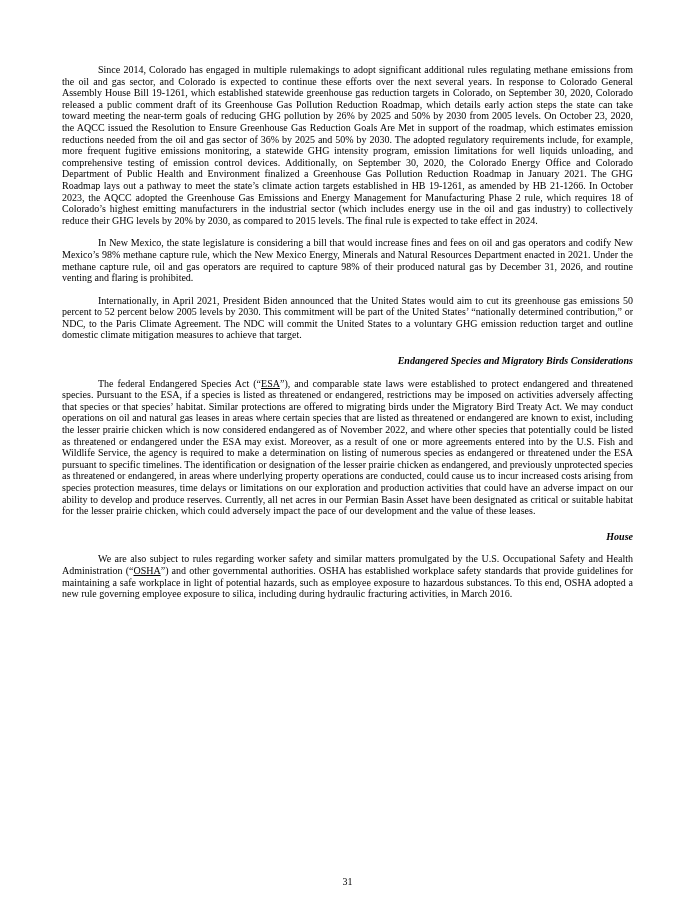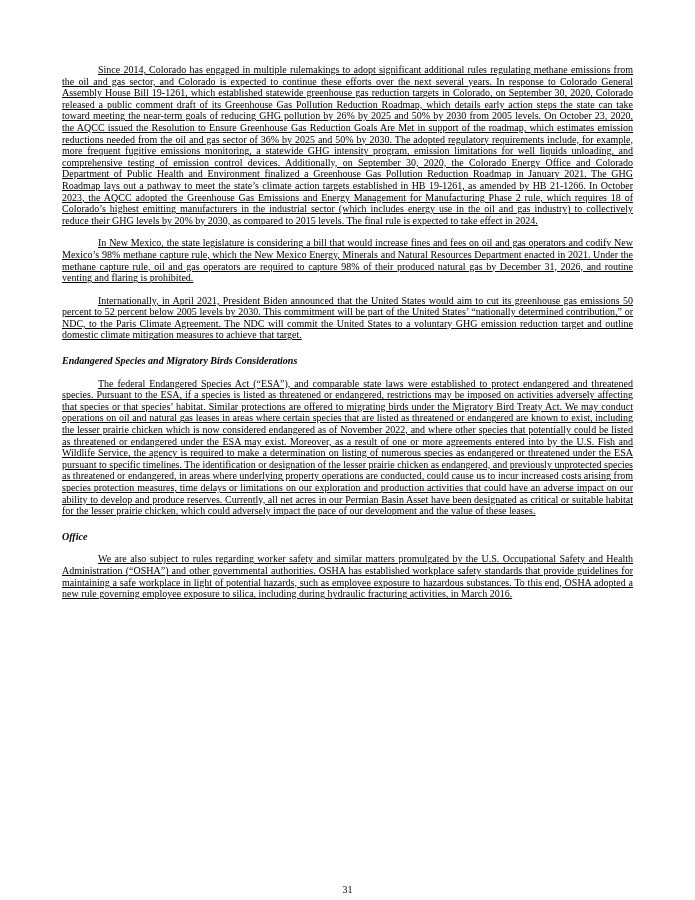--- a/index.html
+++ b/index.html
@@ -17,46 +17,45 @@
     font-family: "Liberation Serif", serif;
     font-size: 10px;
     line-height: 1.16;
     color: #000000;
     overflow: hidden;
   }
   .para {
     margin: 0 0 11px 0;
     text-align: justify;
     text-indent: 36px;
-    text-decoration: underline;
   }
   .heading {
     margin: 14px 0 11px 0;
     font-size: 10px;
     font-weight: bold;
     font-style: italic;
-    text-align: left;
+    text-align: right;
   }
   .footer {
     position: absolute;
     left: 0;
     right: 0;
-    bottom: 4px;
+    bottom: 12px;
     text-align: center;
     font-size: 10px;
   }
   u { text-decoration: underline; }
 </style>
 </head>
 <body>
 
 <div class="page">
   <div class="body">
     <p class="para">Since 2014, Colorado has engaged in multiple rulemakings to adopt significant additional rules regulating methane emissions from the oil and gas sector, and Colorado is expected to continue these efforts over the next several years. In response to Colorado General Assembly House Bill 19-1261, which established statewide greenhouse gas reduction targets in Colorado, on September 30, 2020, Colorado released a public comment draft of its Greenhouse Gas Pollution Reduction Roadmap, which details early action steps the state can take toward meeting the near-term goals of reducing GHG pollution by 26% by 2025 and 50% by 2030 from 2005 levels. On October 23, 2020, the AQCC issued the Resolution to Ensure Greenhouse Gas Reduction Goals Are Met in support of the roadmap, which estimates emission reductions needed from the oil and gas sector of 36% by 2025 and 50% by 2030. The adopted regulatory requirements include, for example, more frequent fugitive emissions monitoring, a statewide GHG intensity program, emission limitations for well liquids unloading, and comprehensive testing of emission control devices. Additionally, on September 30, 2020, the Colorado Energy Office and Colorado Department of Public Health and Environment finalized a Greenhouse Gas Pollution Reduction Roadmap in January 2021. The GHG Roadmap lays out a pathway to meet the state’s climate action targets established in HB 19-1261, as amended by HB 21-1266. In October 2023, the AQCC adopted the Greenhouse Gas Emissions and Energy Management for Manufacturing Phase 2 rule, which requires 18 of Colorado’s highest emitting manufacturers in the industrial sector (which includes energy use in the oil and gas industry) to collectively reduce their GHG levels by 20% by 2030, as compared to 2015 levels. The final rule is expected to take effect in 2024.</p>
     <p class="para">In New Mexico, the state legislature is considering a bill that would increase fines and fees on oil and gas operators and codify New Mexico’s 98% methane capture rule, which the New Mexico Energy, Minerals and Natural Resources Department enacted in 2021. Under the methane capture rule, oil and gas operators are required to capture 98% of their produced natural gas by December 31, 2026, and routine venting and flaring is prohibited.</p>
     <p class="para">Internationally, in April 2021, President Biden announced that the United States would aim to cut its greenhouse gas emissions 50 percent to 52 percent below 2005 levels by 2030. This commitment will be part of the United States’ “nationally determined contribution,” or NDC, to the Paris Climate Agreement. The NDC will commit the United States to a voluntary GHG emission reduction target and outline domestic climate mitigation measures to achieve that target.</p>
     <h3 class="heading">Endangered Species and Migratory Birds Considerations</h3>
     <p class="para">The federal Endangered Species Act (“<u>ESA</u>”), and comparable state laws were established to protect endangered and threatened species. Pursuant to the ESA, if a species is listed as threatened or endangered, restrictions may be imposed on activities adversely affecting that species or that species’ habitat. Similar protections are offered to migrating birds under the Migratory Bird Treaty Act. We may conduct operations on oil and natural gas leases in areas where certain species that are listed as threatened or endangered are known to exist, including the lesser prairie chicken which is now considered endangered as of November 2022, and where other species that potentially could be listed as threatened or endangered under the ESA may exist. Moreover, as a result of one or more agreements entered into by the U.S. Fish and Wildlife Service, the agency is required to make a determination on listing of numerous species as endangered or threatened under the ESA pursuant to specific timelines. The identification or designation of the lesser prairie chicken as endangered, and previously unprotected species as threatened or endangered, in areas where underlying property operations are conducted, could cause us to incur increased costs arising from species protection measures, time delays or limitations on our exploration and production activities that could have an adverse impact on our ability to develop and produce reserves. Currently, all net acres in our Permian Basin Asset have been designated as critical or suitable habitat for the lesser prairie chicken, which could adversely impact the pace of our development and the value of these leases.</p>
-    <h3 class="heading">Office</h3>
+    <h3 class="heading">House</h3>
     <p class="para">We are also subject to rules regarding worker safety and similar matters promulgated by the U.S. Occupational Safety and Health Administration (“<u>OSHA</u>”) and other governmental authorities. OSHA has established workplace safety standards that provide guidelines for maintaining a safe workplace in light of potential hazards, such as employee exposure to hazardous substances. To this end, OSHA adopted a new rule governing employee exposure to silica, including during hydraulic fracturing activities, in March 2016.</p>
   </div>
   <div class="footer">31</div>
 </div>
 
 </body></html>

